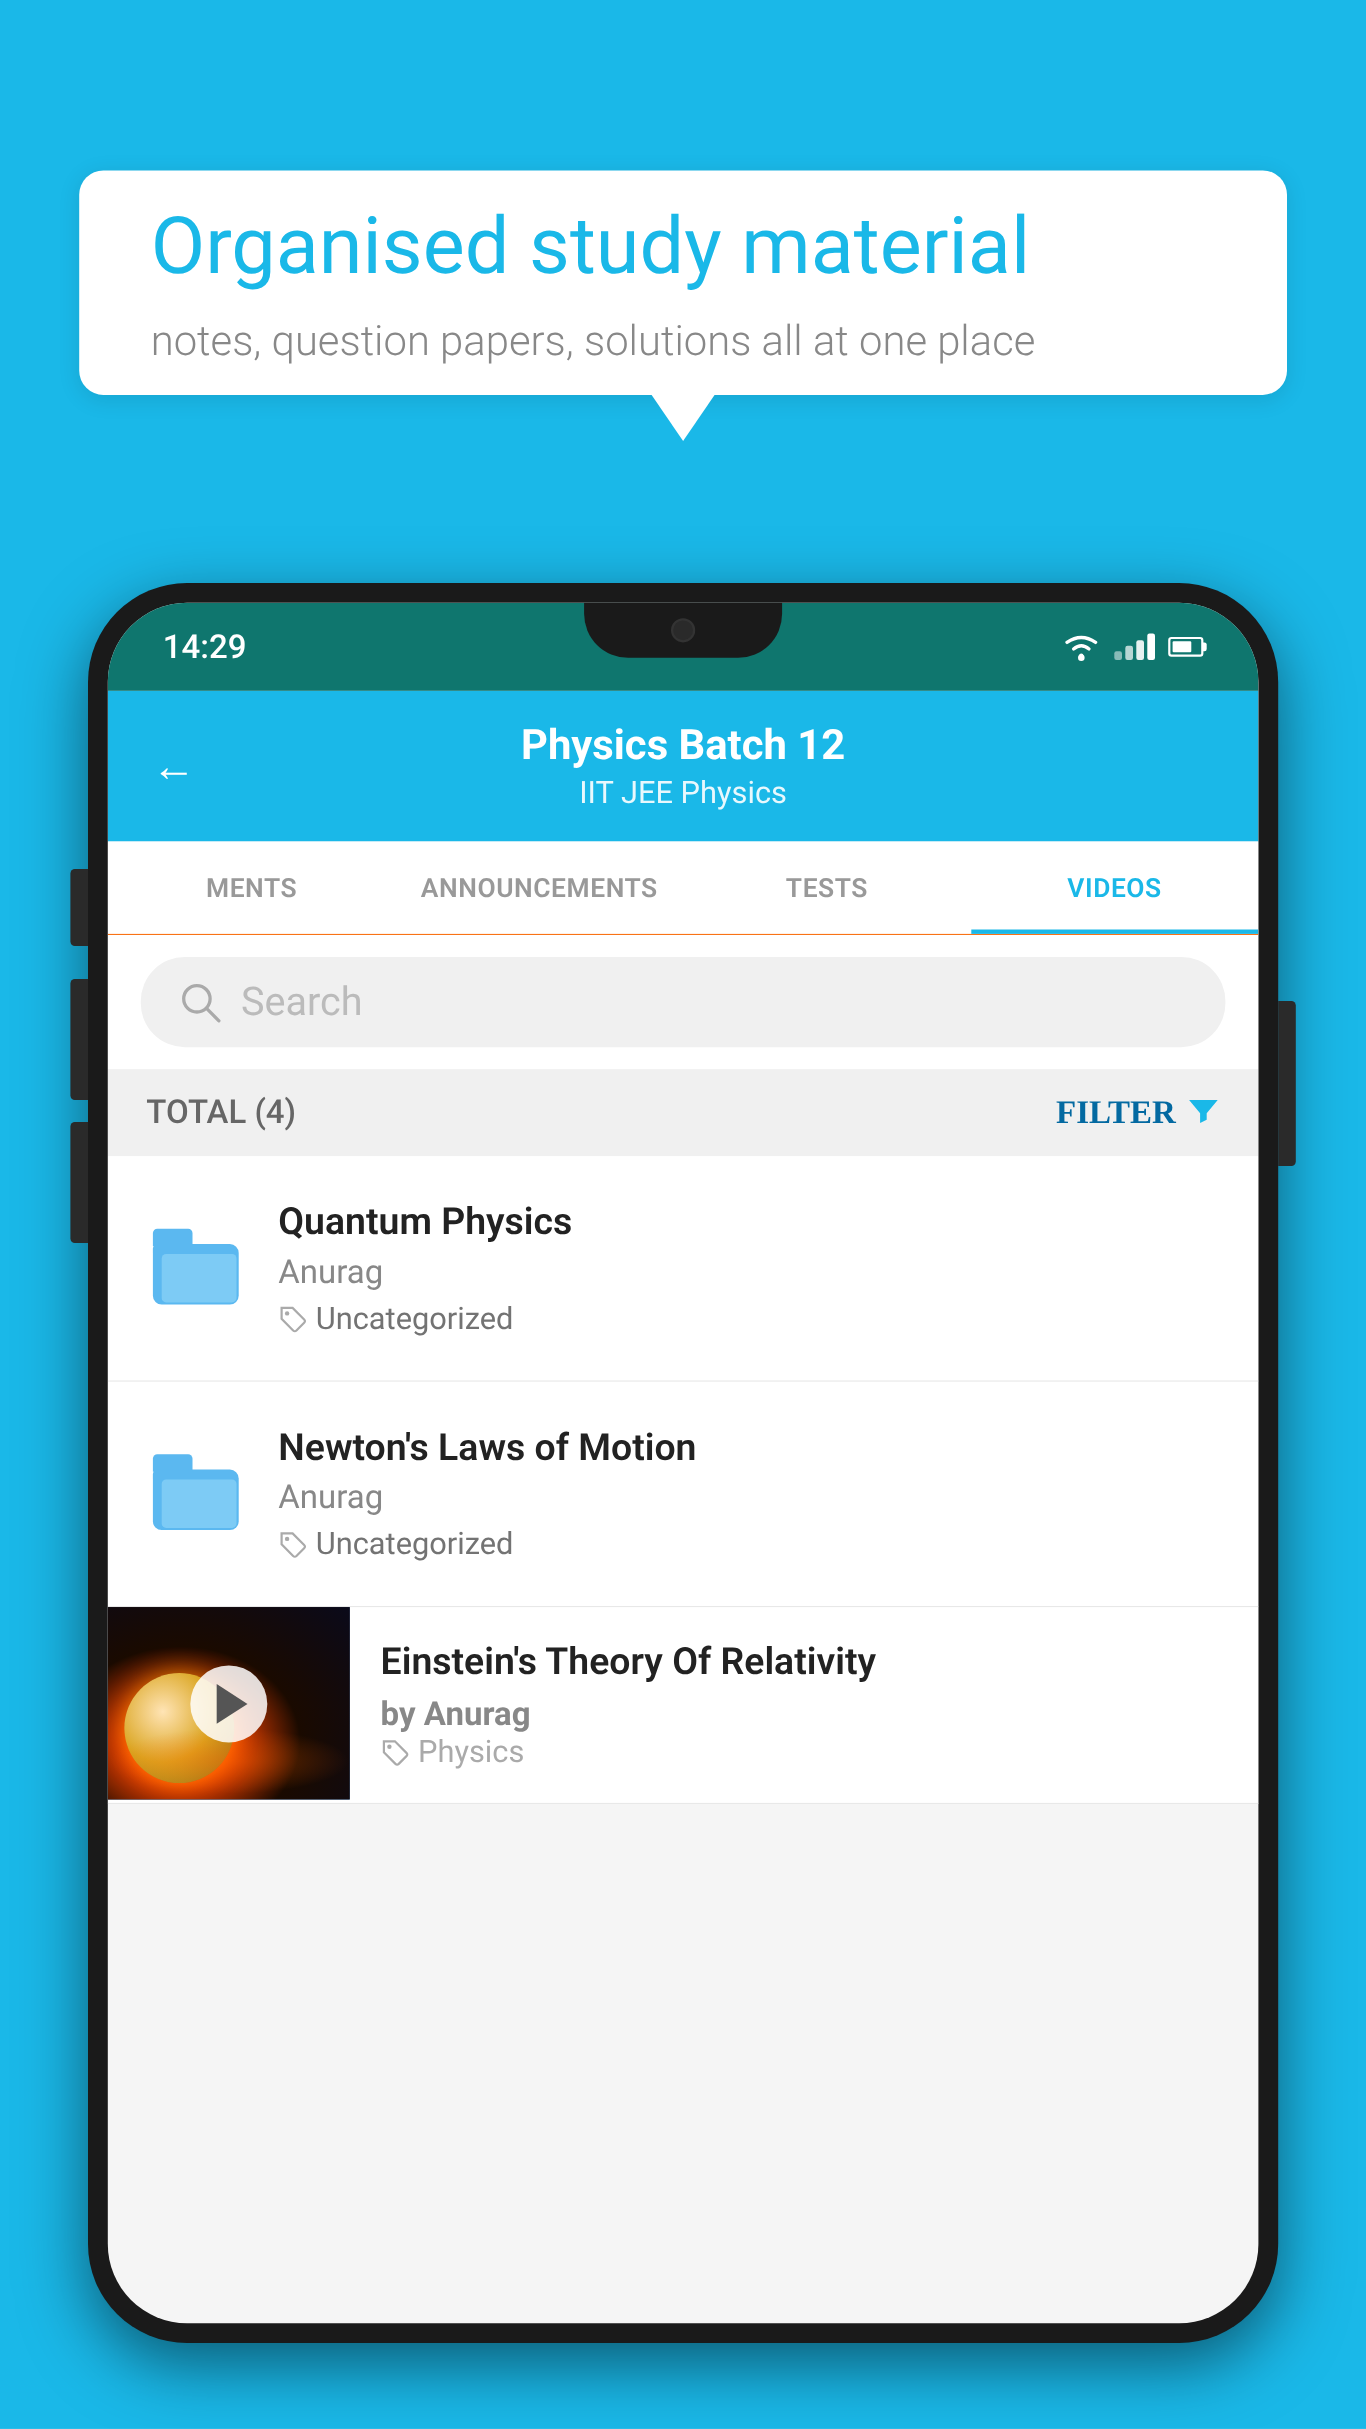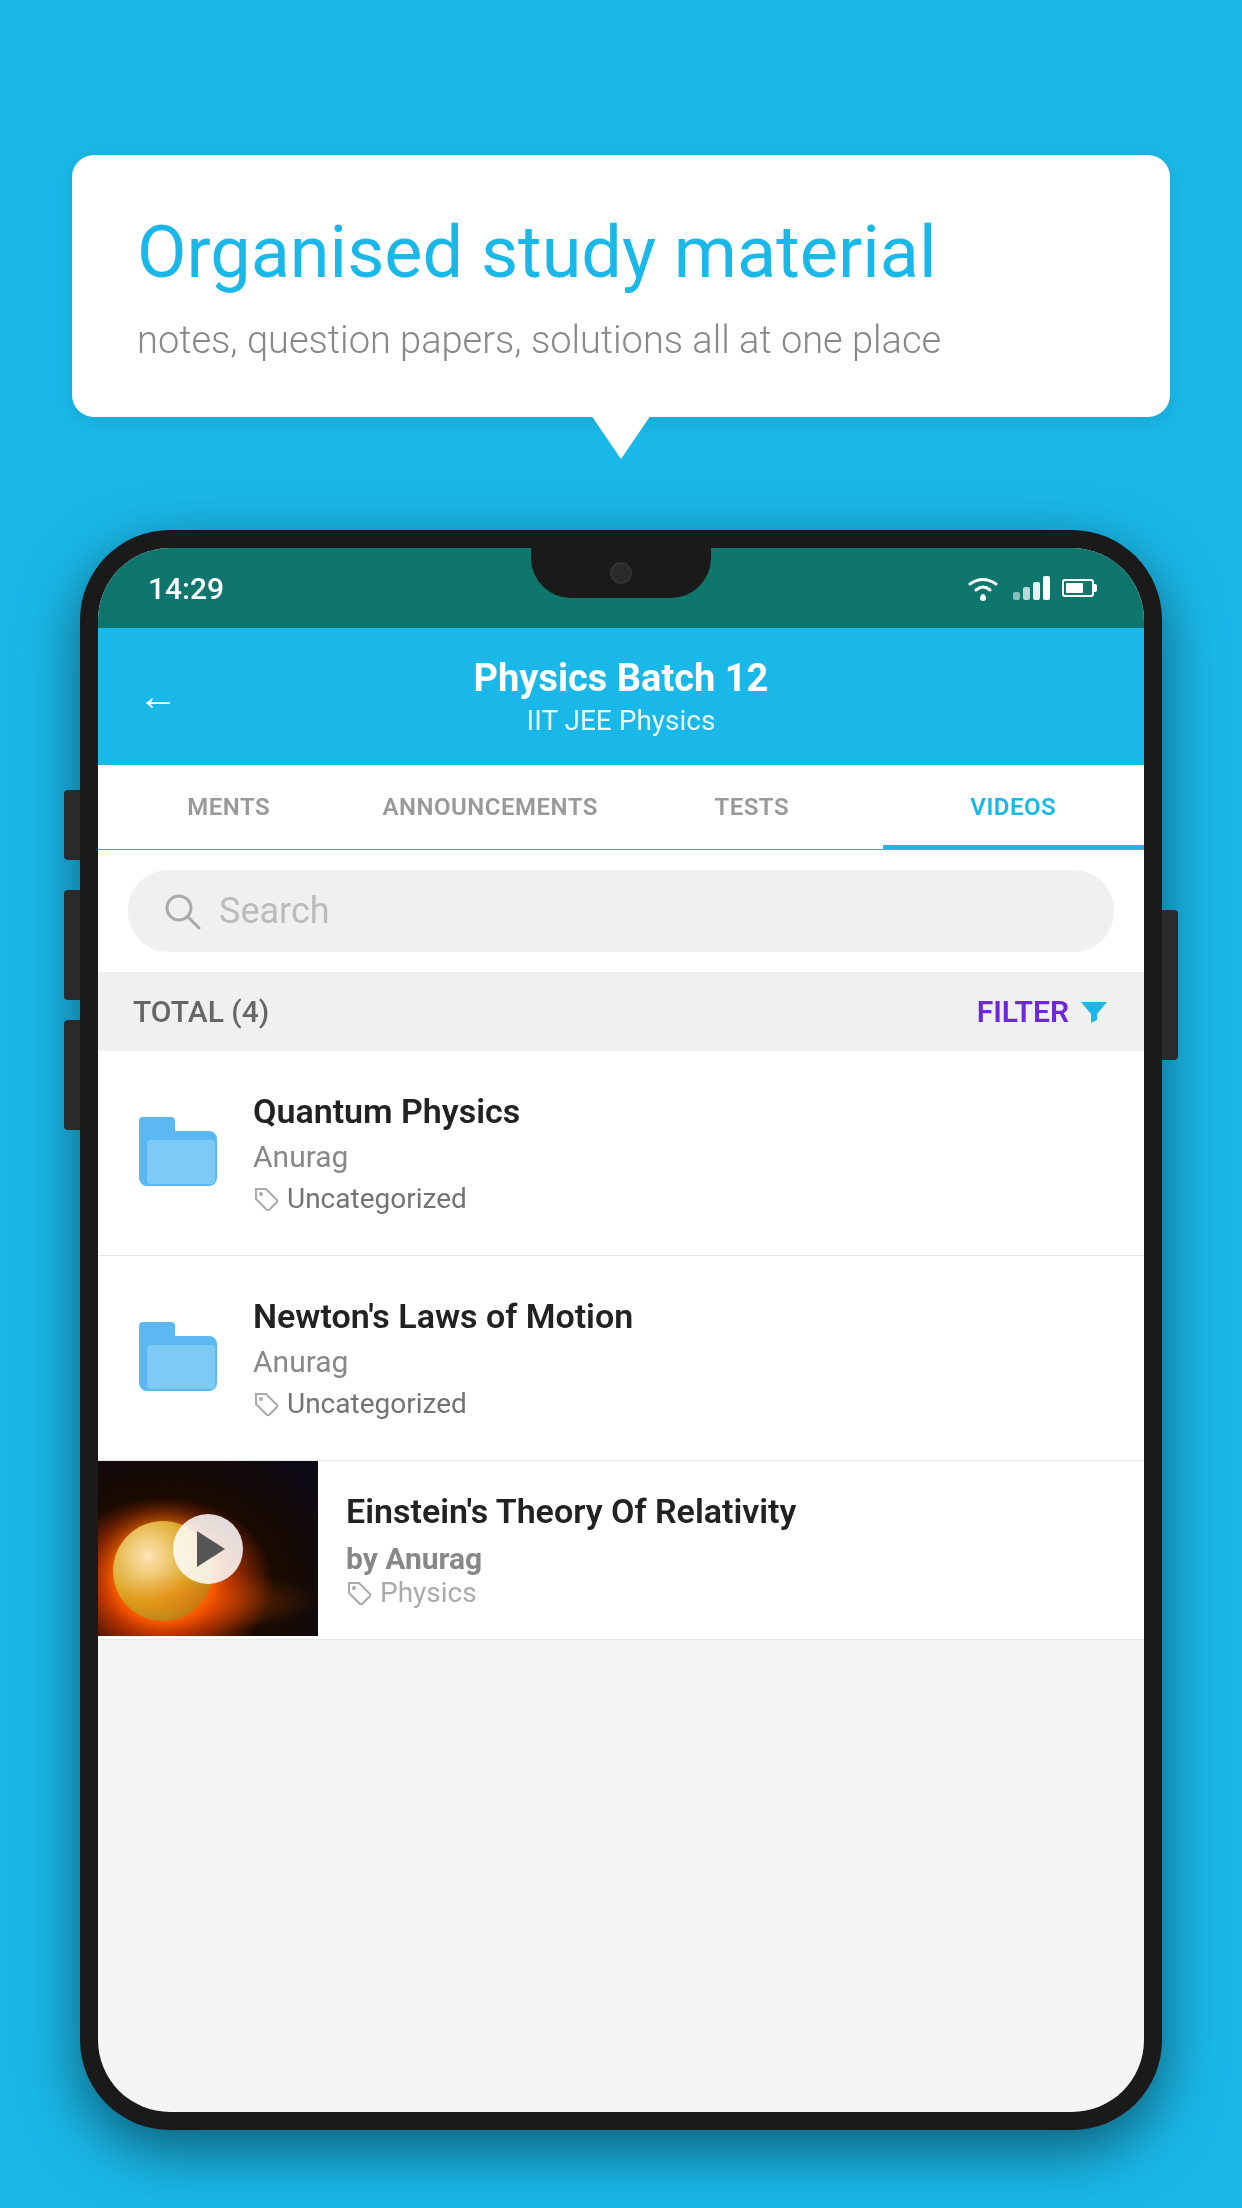--- a/index.html
+++ b/index.html
@@ -17,21 +17,21 @@
     .speech-bubble-wrapper {
       position: absolute;
       top: 155px;
       left: 72px;
       right: 72px;
     }
 
     .speech-bubble {
       background: white;
       border-radius: 22px;
-      padding: 55px 65px;
+      padding: 26px 65px;
       box-shadow: 0 4px 20px rgba(0,0,0,0.1);
       position: relative;
     }
 
     .speech-bubble::after {
       content: '';
       position: absolute;
       bottom: -42px;
       left: 50%;
       transform: translateX(-50%);
@@ -306,26 +306,26 @@
     }
 
     .total-count {
       font-size: 30px;
       color: #666;
       font-weight: 500;
     }
 
     .filter-btn {
       display: flex;
-      align-items: center;
       gap: 10px;
-      color: #6d28d9;
+      color: #0369a1;
       font-size: 30px;
       font-weight: 600;
       cursor: pointer;
+      font-family: Liberation Serif, serif;
     }
 
     
     .list-container {
       background: white;
     }
 
     .list-item {
       display: flex;
       align-items: center;

